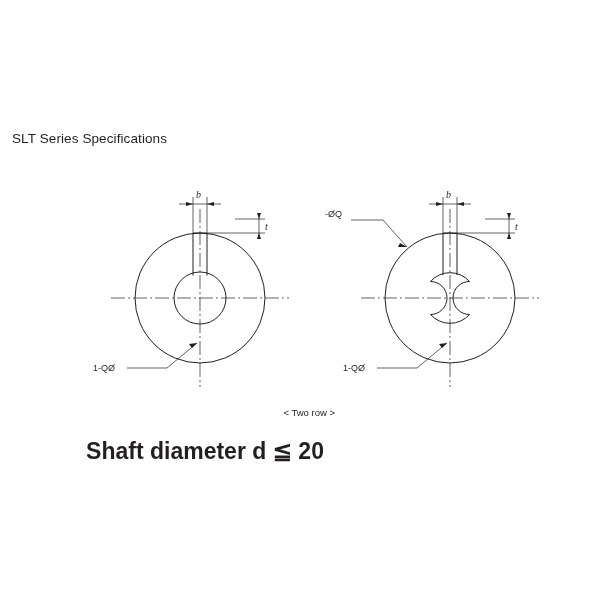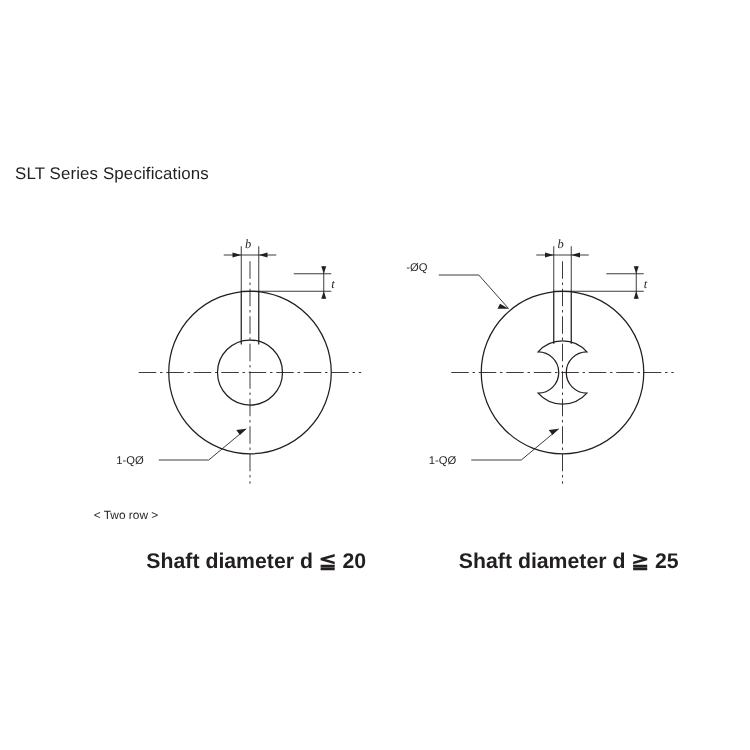--- a/index.html
+++ b/index.html
@@ -43,32 +43,32 @@
     left: 0;
     top: 0;
     width: 260px;
     height: 260px;
   }
   .caption {
     position: absolute;
     top: 232px;
     left: 0;
     width: 260px;
-    text-align: left;
+    text-align: right;
     font-size: 9.5px;
     color: #231f20;
     white-space: nowrap;
   }
   .bigcaption {
     position: absolute;
     top: 263px;
     left: 0;
     width: 260px;
     text-align: center;
-    font-size: 17px;
+    font-size: 23px;
     font-weight: bold;
     color: #231f20;
     white-space: nowrap;
   }
   .lbl {
     font-family: "Liberation Sans", sans-serif;
     font-size: 9px;
     fill: #231f20;
   }
   .lbl-i {
@@ -182,16 +182,15 @@
         <line class="thin" x1="58" y1="45" x2="82" y2="72"></line>
         <path d="M 82 72 L 75 68 L 73 72 Z" fill="#231f20"></path>
         <text class="lbl" x="-5" y="42">2-ØQ</text>
 
         <line class="thin" x1="52" y1="193" x2="92" y2="193"></line>
         <line class="thin" x1="92" y1="193" x2="122" y2="168"></line>
         <path d="M 122 168 L 114 169 L 117 173 Z" fill="#231f20"></path>
         <text class="lbl" x="18" y="196">1-QØ</text>
       </svg>
     </div>
-    <div class="bigcaption">Shaft diameter d ≧ 25</div>
   </div>
 
 </div>
 
 </body></html>

